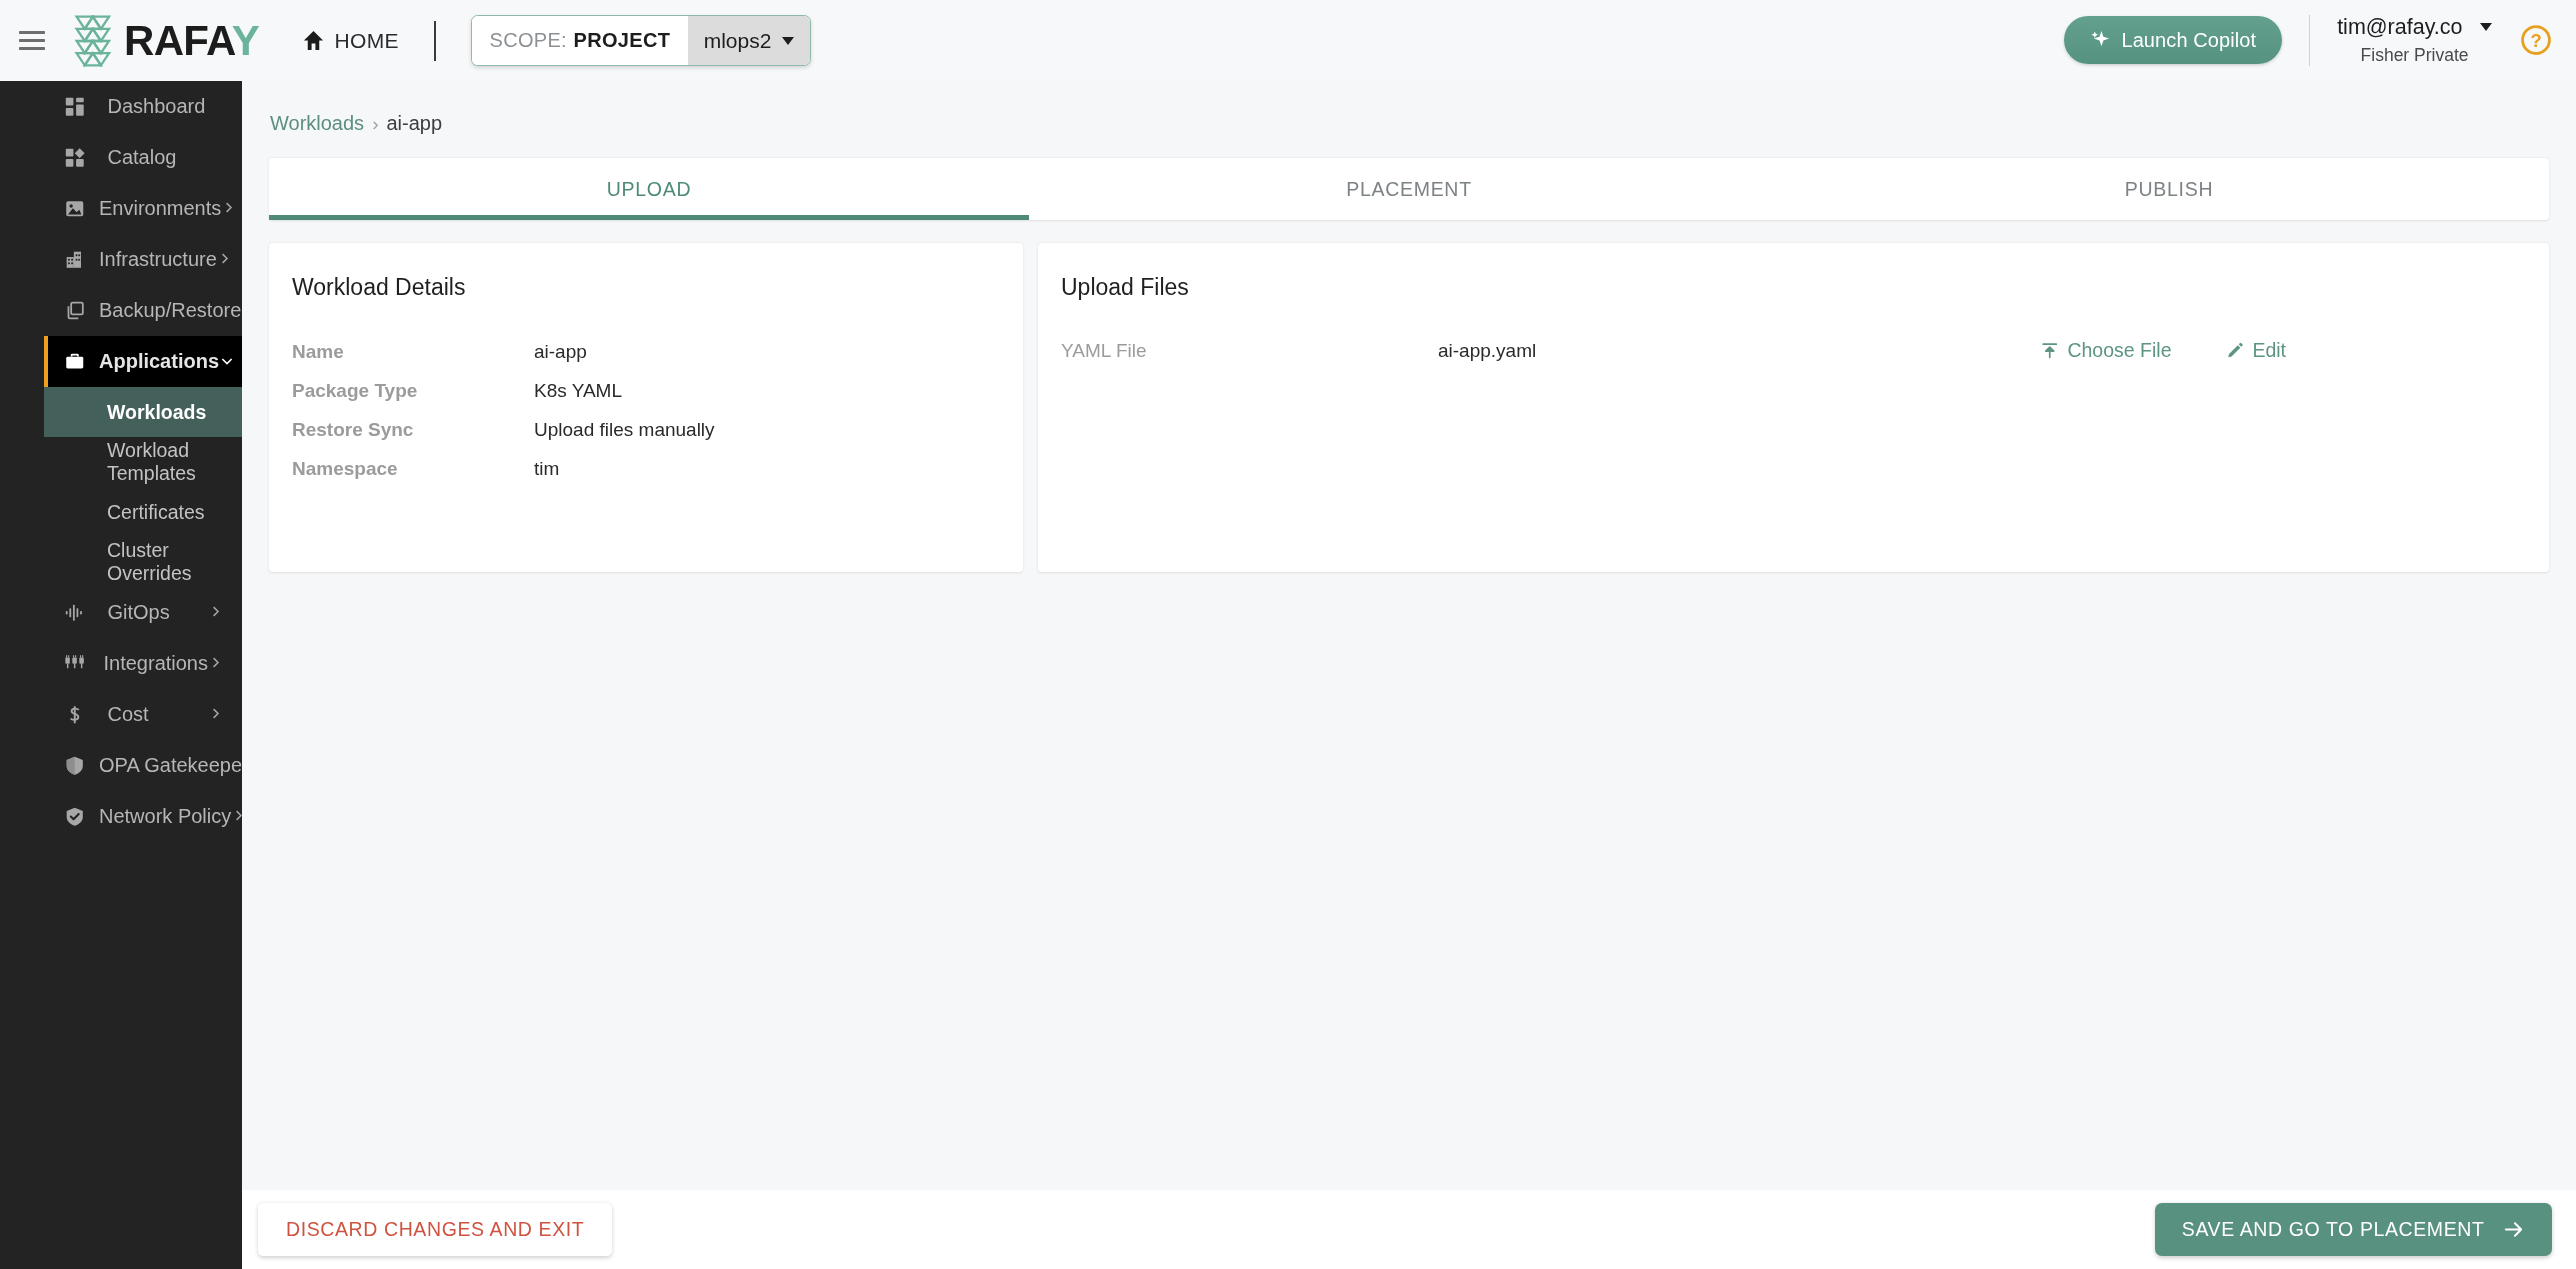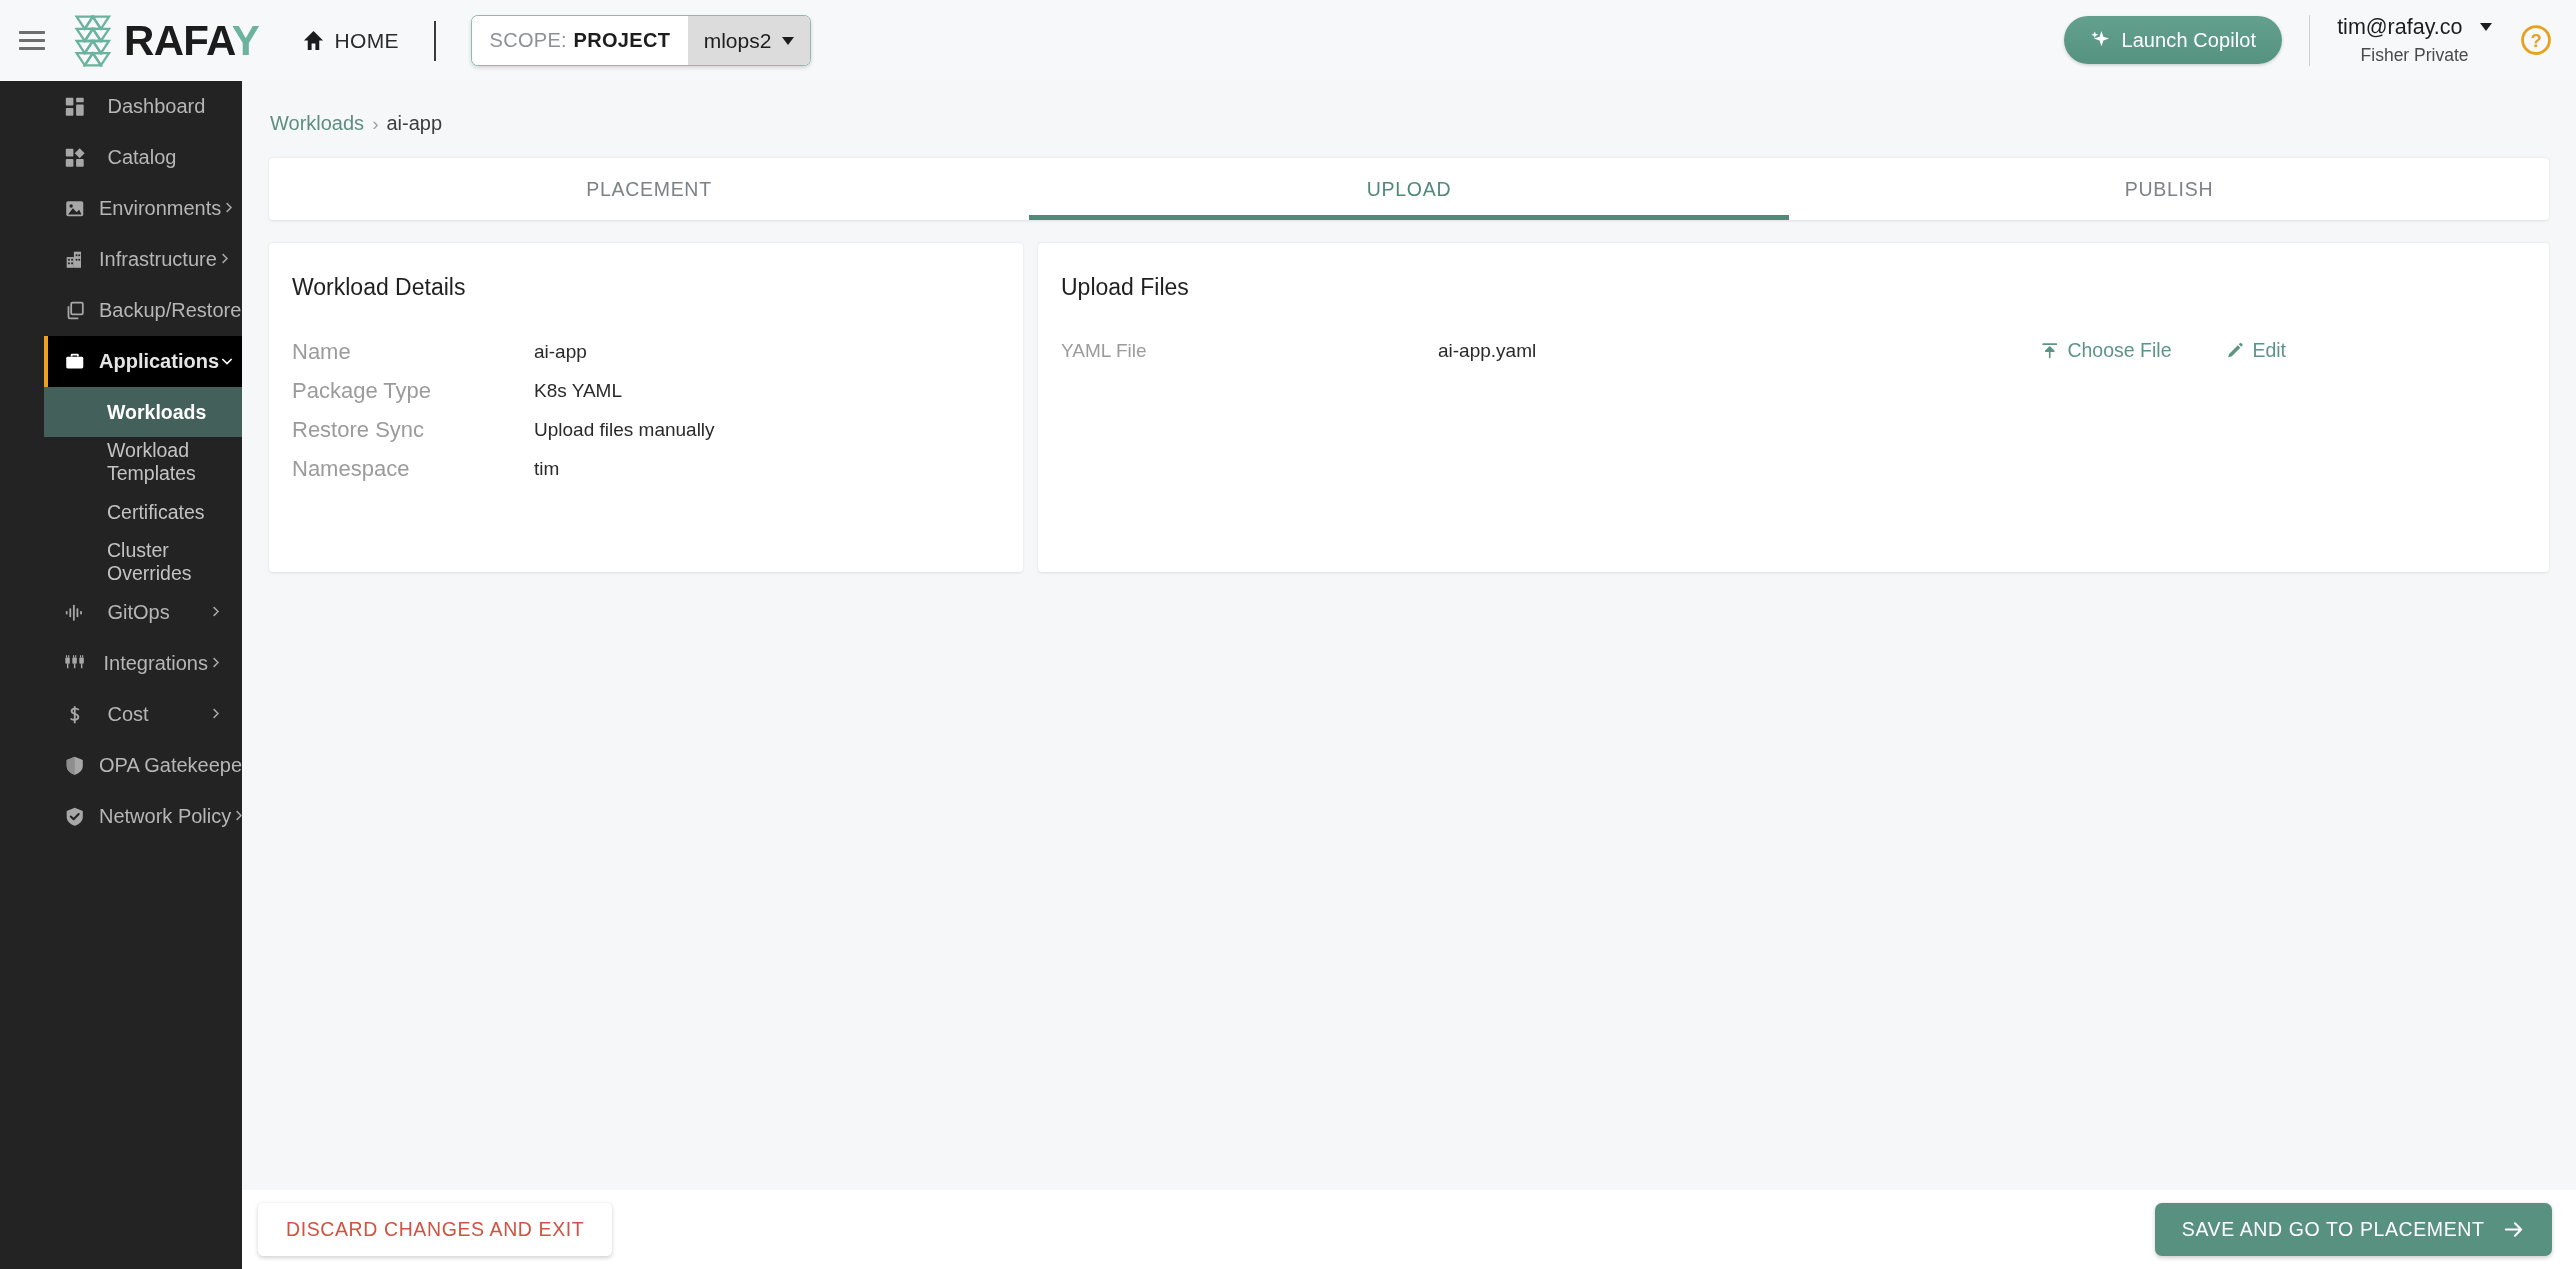--- a/index.html
+++ b/index.html
@@ -110,21 +110,21 @@
   .panels { display:flex; gap: 15px; margin: 23px 27px 0 27px; }
   .panel {
     background:#fff; border-radius: 4px; box-shadow: 0 0.7px 2.7px rgba(0,0,0,.10);
     padding: 31px 23px 20px 23px; min-height: 329px;
   }
   .panel.left { width: 754px; }
   .panel.right { flex:1; }
   .panel-title { font-size: 23px; color:#1f1f1f; margin-bottom: 38px; }
 
   .field-row { display:flex; align-items:center; height: 25.6px; margin-bottom: 13.5px; }
-  .field-label { width: 242px; font-size: 22px; color:#9b9b9b; }
+  .field-label { width: 242px; font-size: 19px; color:#9b9b9b;font-weight:bold; }
   .field-value { font-size: 19px; color:#2a2a2a; }
 
   .upload-row { display:flex; align-items:center; }
   .upload-label { width: 377px; font-size: 19px; color:#9b9b9b; }
   .upload-value { font-size: 19px; color:#2a2a2a; }
   .upload-actions { margin-left:auto; display:flex; align-items:center; gap: 54px; padding-right: 240px; }
   .action-btn { display:flex; align-items:center; gap: 9.4px; color:#5d9585; font-size: 19.5px; cursor:pointer; }
 
   
   .footer {
@@ -424,25 +424,25 @@
 
 <div class="main">
 
   <div class="breadcrumb">
     <span class="bc-link">Workloads</span>
     <span class="bc-sep">›</span>
     <span class="bc-current">ai-app</span>
   </div>
 
   <div class="tabs-card">
+    <div class="tab active">
+      <span>UPLOAD</span>
+    </div>
     <div class="tab">
       <span>PLACEMENT</span>
-    </div>
-    <div class="tab active">
-      <span>UPLOAD</span>
     </div>
     <div class="tab">
       <span>PUBLISH</span>
     </div>
   </div>
 
   <div class="panels">
 
     <div class="panel left">
       <div class="panel-title">Workload Details</div>

